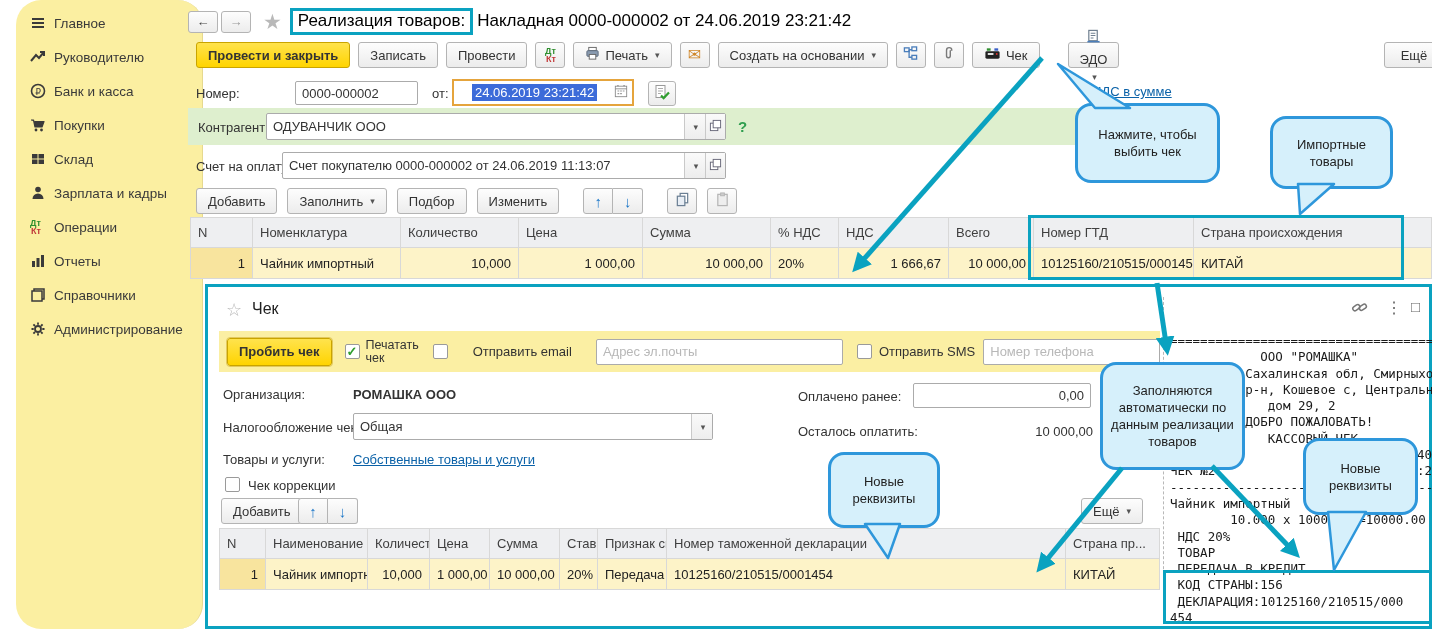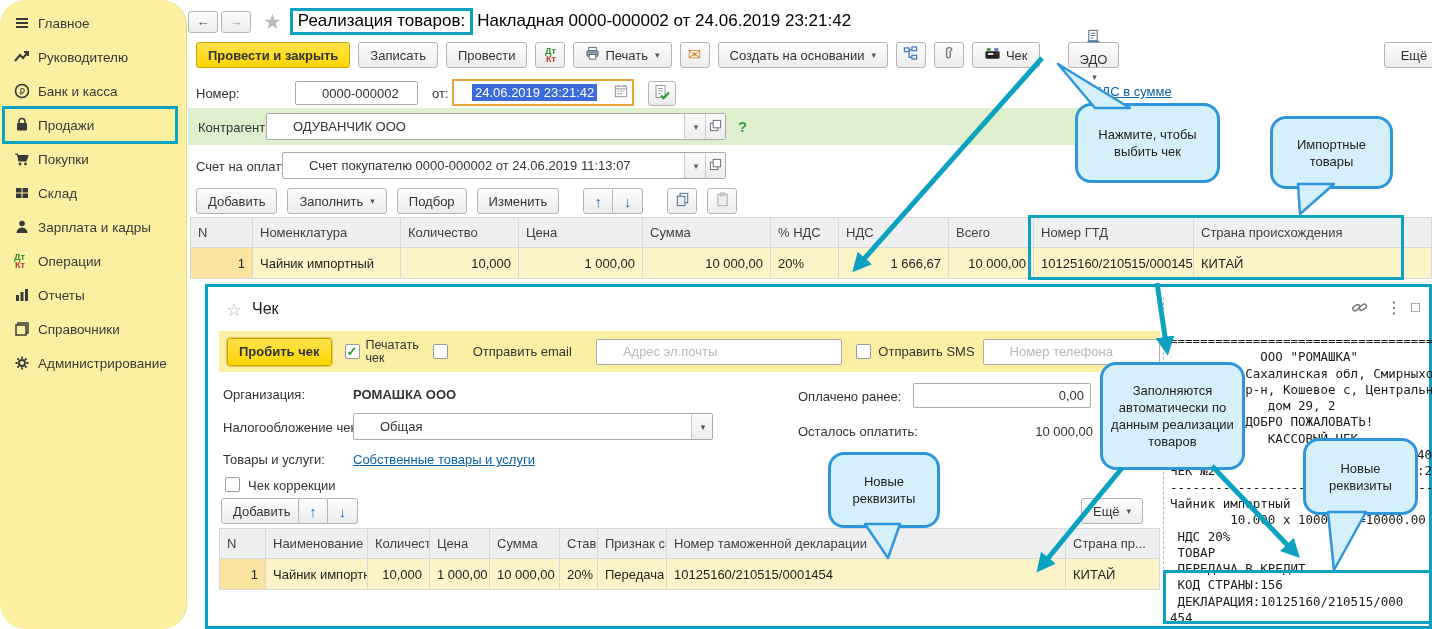--- a/index.html
+++ b/index.html
@@ -1,35 +1,35 @@
 <!DOCTYPE html>
 <html><head>
 <meta charset="utf-8">
 <style>
   html,body{margin:0;padding:0;background:#fff;}
   #app{position:relative;width:1432px;height:629px;overflow:hidden;background:#fff;
        font-family:"Liberation Sans",sans-serif;font-size:13px;color:#333;}
   
-  .sidebar{position:absolute;left:0;top:0;width:186px;height:629px;background:#FBEFA1;border-right:1px solid #E6D98F;border-radius:25px;}
+  .sidebar{position:absolute;left:16px;top:0;width:186px;height:629px;background:#FBEFA1;border-right:1px solid #E6D98F;border-radius:25px;}
   .side-item{display:flex;align-items:center;height:34px;margin:0 10px 0 4px;padding-left:10px;cursor:pointer;}
   .side-item .s-icon{width:24px;display:flex;align-items:center;}
   .side-item .s-label{font-size:13.5px;color:#3a3a3a;white-space:nowrap;}
   .side-item.active{outline:3px solid #0aa2c0;outline-offset:-1px;}
   .side-list{padding-top:6px;}
   
   .btn{display:inline-flex;align-items:center;justify-content:center;gap:5px;height:26px;padding:0 11px;
        background:linear-gradient(#fdfdfd,#ececec);border:1px solid #b4b4b4;border-radius:3px;color:#333;
        font-size:13px;white-space:nowrap;box-sizing:border-box;cursor:pointer;}
   .btn.icon-only{width:30px;padding:0;}
   .btn-yellow{background:linear-gradient(#ffe34d,#ffd400);border:1px solid #c9a400;font-weight:bold;padding-left:11px;}
   .caret{font-size:9px;color:#555;margin-left:2px;}
   .cb{width:15px;height:15px;background:#fff;border:1px solid #9a9a9a;border-radius:2px;display:inline-flex;
       align-items:center;justify-content:center;box-sizing:border-box;flex:none;}
   .cb.checked::after{content:"\2713";color:#2f9e2f;font-weight:bold;font-size:13px;line-height:1;}
-  .field{background:#fff;border:1px solid #ababab;border-radius:2px;box-sizing:border-box;display:flex;padding-left:20px;}
+  .field{background:#fff;border:1px solid #ababab;border-radius:2px;box-sizing:border-box;display:flex;}
   .field input{border:none;outline:none;background:transparent;font-family:"Liberation Sans",sans-serif;font-size:13px;
       width:100%;padding:0 6px;color:#333;}
   .field input::placeholder{color:#b8b8b8;}
   .fbtn{width:22px;align-self:stretch;border-left:1px solid #c9c9c9;display:flex;align-items:center;justify-content:center;
       background:linear-gradient(#fafafa,#ededed);cursor:pointer;}
   .link{color:#0b62a8;text-decoration:underline;cursor:pointer;white-space:nowrap;}
   .lbl{color:#333;white-space:nowrap;}
   .arrow-btn{width:26px;}
   .up-ch{color:#1e78c8;font-weight:bold;font-size:15px;}
   
@@ -106,29 +106,20 @@
           <span class="s-label">Руководителю</span>
         </div>
       <div class="side-item">
           <span class="s-icon">
             <svg viewBox="0 0 16 16" width="16" height="16">
               <circle cx="8" cy="8" r="6.5" fill="none" stroke="#3a3a3a" stroke-width="1.6"></circle>
               <text x="8" y="11.5" font-size="9" text-anchor="middle" fill="#3a3a3a" font-family="DejaVu Sans">₽</text>
             </svg>
           </span>
           <span class="s-label">Банк и касса</span>
-        </div>
-      <div class="side-item active">
-          <span class="s-icon">
-            <svg viewBox="0 0 16 16" width="16" height="16">
-              <path d="M5 6 V4.5 a3 3 0 0 1 6 0 V6" fill="none" stroke="#3a3a3a" stroke-width="1.6"></path>
-              <rect x="3" y="6" width="10" height="7.5" rx="1" fill="#3a3a3a"></rect>
-            </svg>
-          </span>
-          <span class="s-label">Продажи</span>
         </div>
       <div class="side-item">
           <span class="s-icon">
             <svg viewBox="0 0 16 16" width="16" height="16">
               <path d="M1 3 h2.5 l1.5 7 h7 l2 -5.5 H4.6" fill="#3a3a3a" stroke="#3a3a3a" stroke-width="1.2" stroke-linejoin="round"></path>
               <circle cx="6" cy="13" r="1.4" fill="#3a3a3a"></circle>
               <circle cx="11.5" cy="13" r="1.4" fill="#3a3a3a"></circle>
             </svg>
           </span>
           <span class="s-label">Покупки</span>

